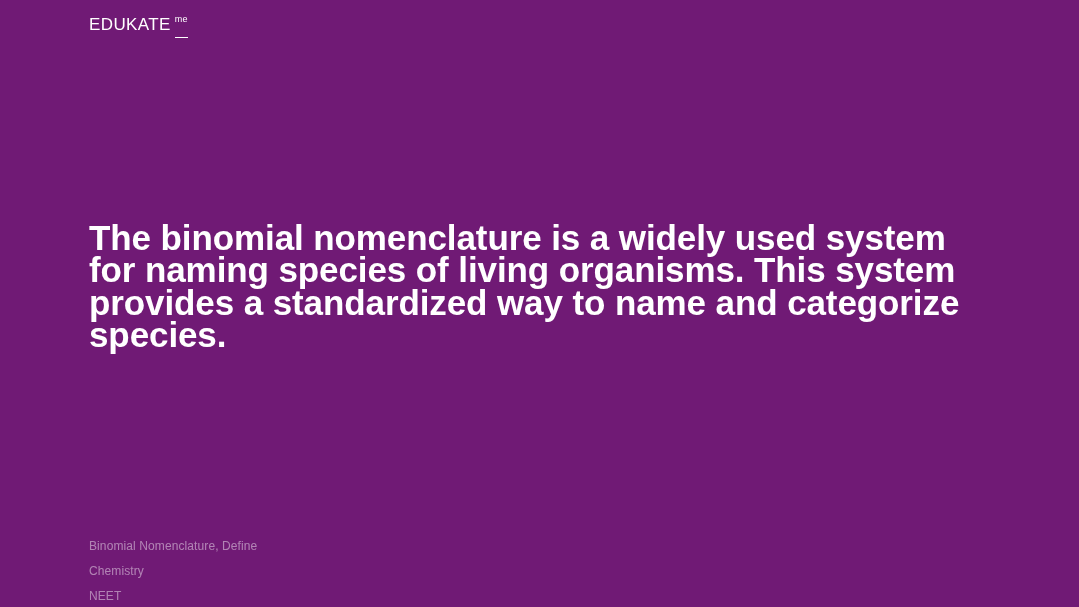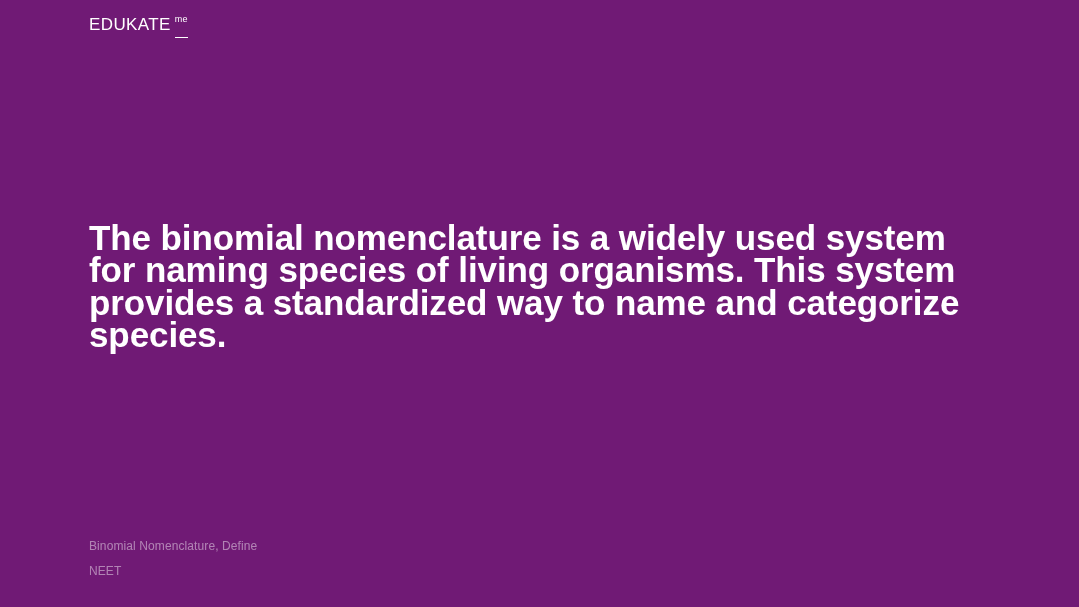--- a/index.html
+++ b/index.html
@@ -91,16 +91,17 @@
 
   <div class="brand">
     <span class="brand-word">EDUKATE</span>
     <span class="brand-sup">me</span>
   </div>
 
   <h1 class="headline">The binomial nomenclature is a widely used system for naming species of living organisms. This system provides a standardized way to name and categorize species.</h1>
 
   <div class="footer">
     <span class="footer-line">Binomial Nomenclature, Define</span>
+    <span class="footer-line">Chemistry</span>
     <span class="footer-line">NEET</span>
   </div>
 
 </div>
 
 </body></html>

